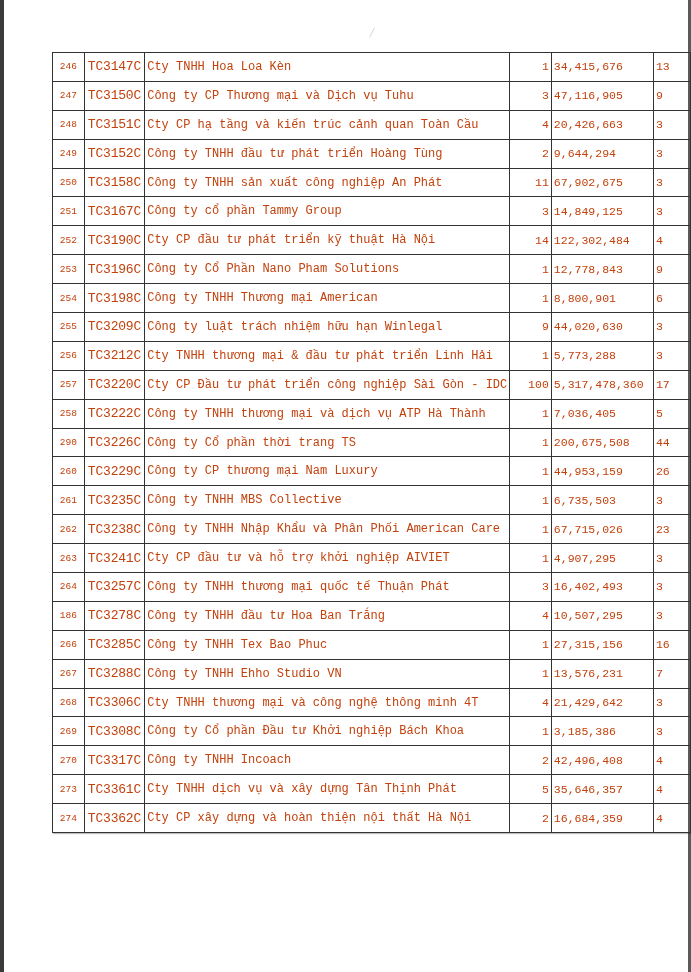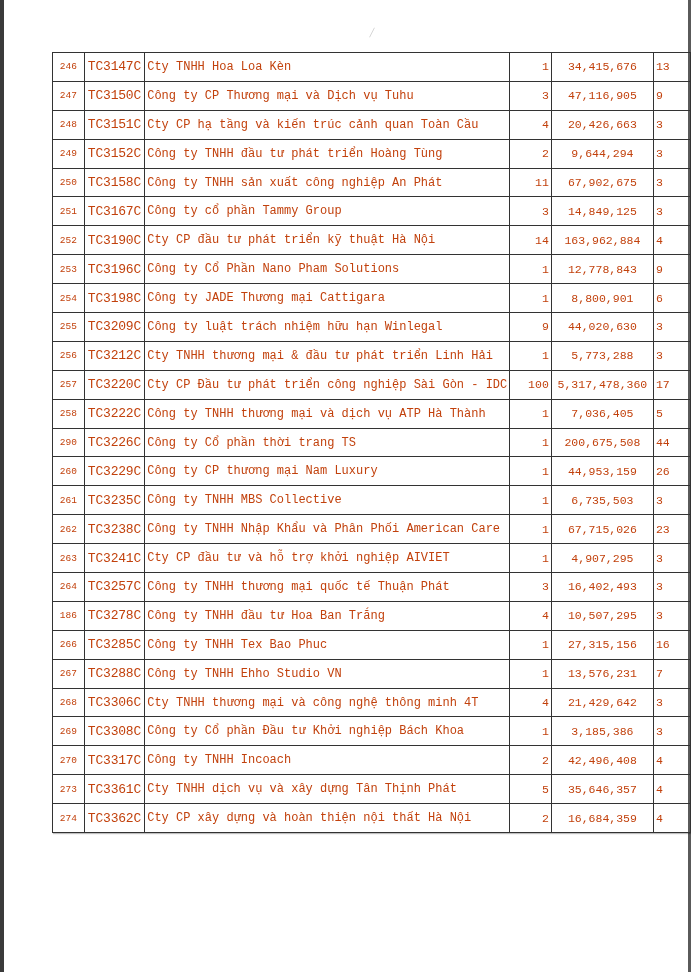--- a/index.html
+++ b/index.html
@@ -73,21 +73,21 @@
       padding-left: 2px;
     }
     td.c-qty {
       width: 52px;
       text-align: right;
       font-size: 11.5px;
       padding-right: 1px;
     }
     td.c-amount {
       width: 107px;
-      text-align: center;
+      text-align: left;
       font-size: 11.5px;
       padding-right: 1px;
     }
     td.c-days {
       width: 49px;
       text-align: left;
       font-size: 11.5px;
       padding-right: 1px;
     }
   </style>
@@ -147,35 +147,35 @@
           <td class="c-name">Công ty cổ phần Tammy Group</td>
           <td class="c-qty">3</td>
           <td class="c-amount">14,849,125</td>
           <td class="c-days">3</td>
         </tr>
         <tr>
           <td class="c-stt">252</td>
           <td class="c-code">TC3190C</td>
           <td class="c-name">Cty CP đầu tư phát triển kỹ thuật Hà Nội</td>
           <td class="c-qty">14</td>
-          <td class="c-amount">163,962,884</td>
+          <td class="c-amount">122,302,484</td>
           <td class="c-days">4</td>
         </tr>
         <tr>
           <td class="c-stt">253</td>
           <td class="c-code">TC3196C</td>
           <td class="c-name">Công ty Cổ Phần Nano Pham Solutions</td>
           <td class="c-qty">1</td>
           <td class="c-amount">12,778,843</td>
           <td class="c-days">9</td>
         </tr>
         <tr>
           <td class="c-stt">254</td>
           <td class="c-code">TC3198C</td>
-          <td class="c-name">Công ty JADE Thương mại Cattigara</td>
+          <td class="c-name">Công ty TNHH Thương mại American</td>
           <td class="c-qty">1</td>
           <td class="c-amount">8,800,901</td>
           <td class="c-days">6</td>
         </tr>
         <tr>
           <td class="c-stt">255</td>
           <td class="c-code">TC3209C</td>
           <td class="c-name">Công ty luật trách nhiệm hữu hạn Winlegal</td>
           <td class="c-qty">9</td>
           <td class="c-amount">44,020,630</td>

